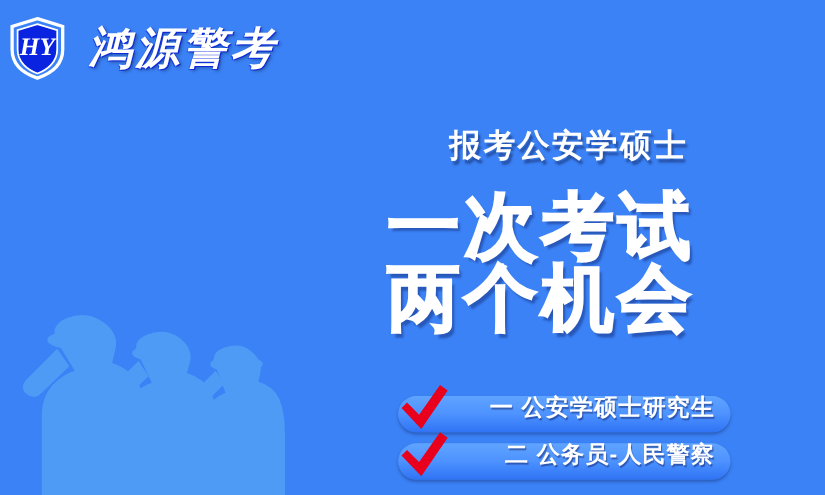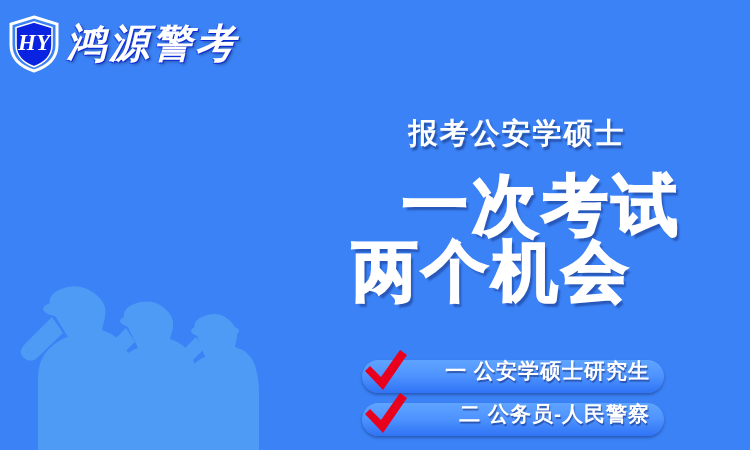--- a/index.html
+++ b/index.html
@@ -26,21 +26,21 @@
     align-items: center;
     height: 60px;
   }
   #logo-shield {
     width: 52px;
     height: 58px;
     flex: 0 0 auto;
     position: relative;
   }
   #logo-wordmark {
-    margin-left: 6px;
+    margin-left: 20px;
     color: #ffffff;
     font-family: "Liberation Serif", "DejaVu Serif", serif;
     font-size: 40px;
     font-weight: bold;
     font-style: italic;
     letter-spacing: 3px;
     line-height: 1;
     white-space: nowrap;
     text-shadow:
       1px 1px 0 rgba(10,35,224,.85),
@@ -78,21 +78,21 @@
   .headline-line {
     color: #ffffff;
     font-size: 66px;
     font-weight: bold;
     line-height: 1;
     letter-spacing: 4px;
     white-space: nowrap;
     text-shadow: 3px 4px 2px rgba(0,0,60,.33);
     -webkit-text-stroke: 2px #ffffff;
   }
-  #headline-line-1 { margin-top: 22px; text-align: right; }
+  #headline-line-1 { margin-top: 22px; }
   #headline-line-2 { }
 
   
   #badge-list {
     position: absolute;
     left: 362px;
     top: 360px;
   }
   .badge {
     position: relative;

